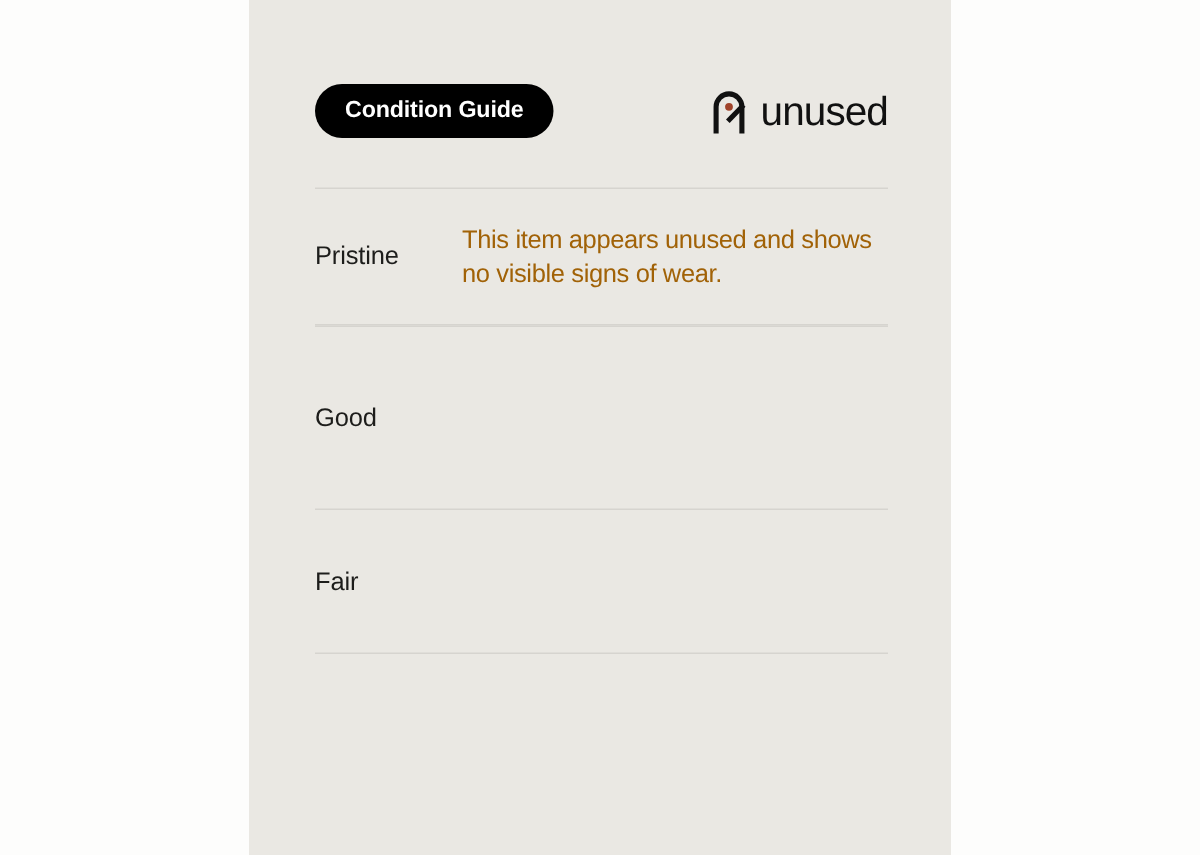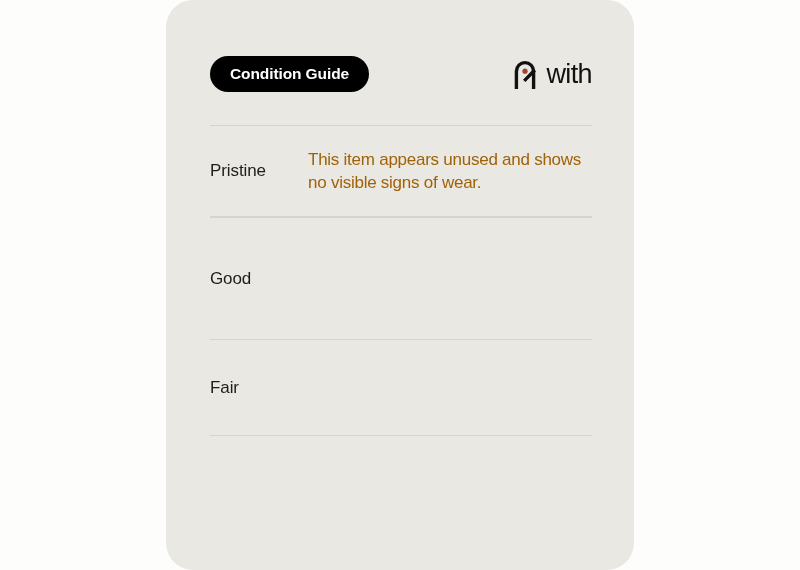--- a/index.html
+++ b/index.html
@@ -17,21 +17,20 @@
 
   
   #guide-panel {
     position: absolute;
     left: 166px;
     top: 0;
     width: 468px;
     height: 570px;
     background: #eae8e3;
     box-sizing: border-box;
-    border-radius: 27px;
   }
 
   
   #panel-header {
     position: absolute;
     left: 0;
     top: 56px;
     width: 468px;
     height: 36px;
   }
@@ -133,21 +132,21 @@
     <div id="condition-pill">Condition Guide</div>
 
     <div id="brand-logo">
       <span class="logo-mark">
         <svg viewBox="0 0 24 30" width="24" height="30" aria-hidden="true">
           <path d="M3.4 29 V12.2 A8.6 8.6 0 0 1 20.6 12.2 V29" fill="none" stroke="#111111" stroke-width="3.4" stroke-linecap="square"></path>
           <path d="M20.6 12.2 L12.4 20.6" fill="none" stroke="#111111" stroke-width="3.4" stroke-linecap="square"></path>
           <circle cx="12" cy="12.2" r="2.6" fill="#a0432a"></circle>
         </svg>
       </span>
-      <span id="brand-wordmark">with</span>
+      <span id="brand-wordmark">unused</span>
     </div>
 
   </div>
 
   <div id="condition-table">
 
     <div class="table-divider"></div>
 
     <div class="condition-row row-pristine">
       <div class="condition-label">Pristine</div>

